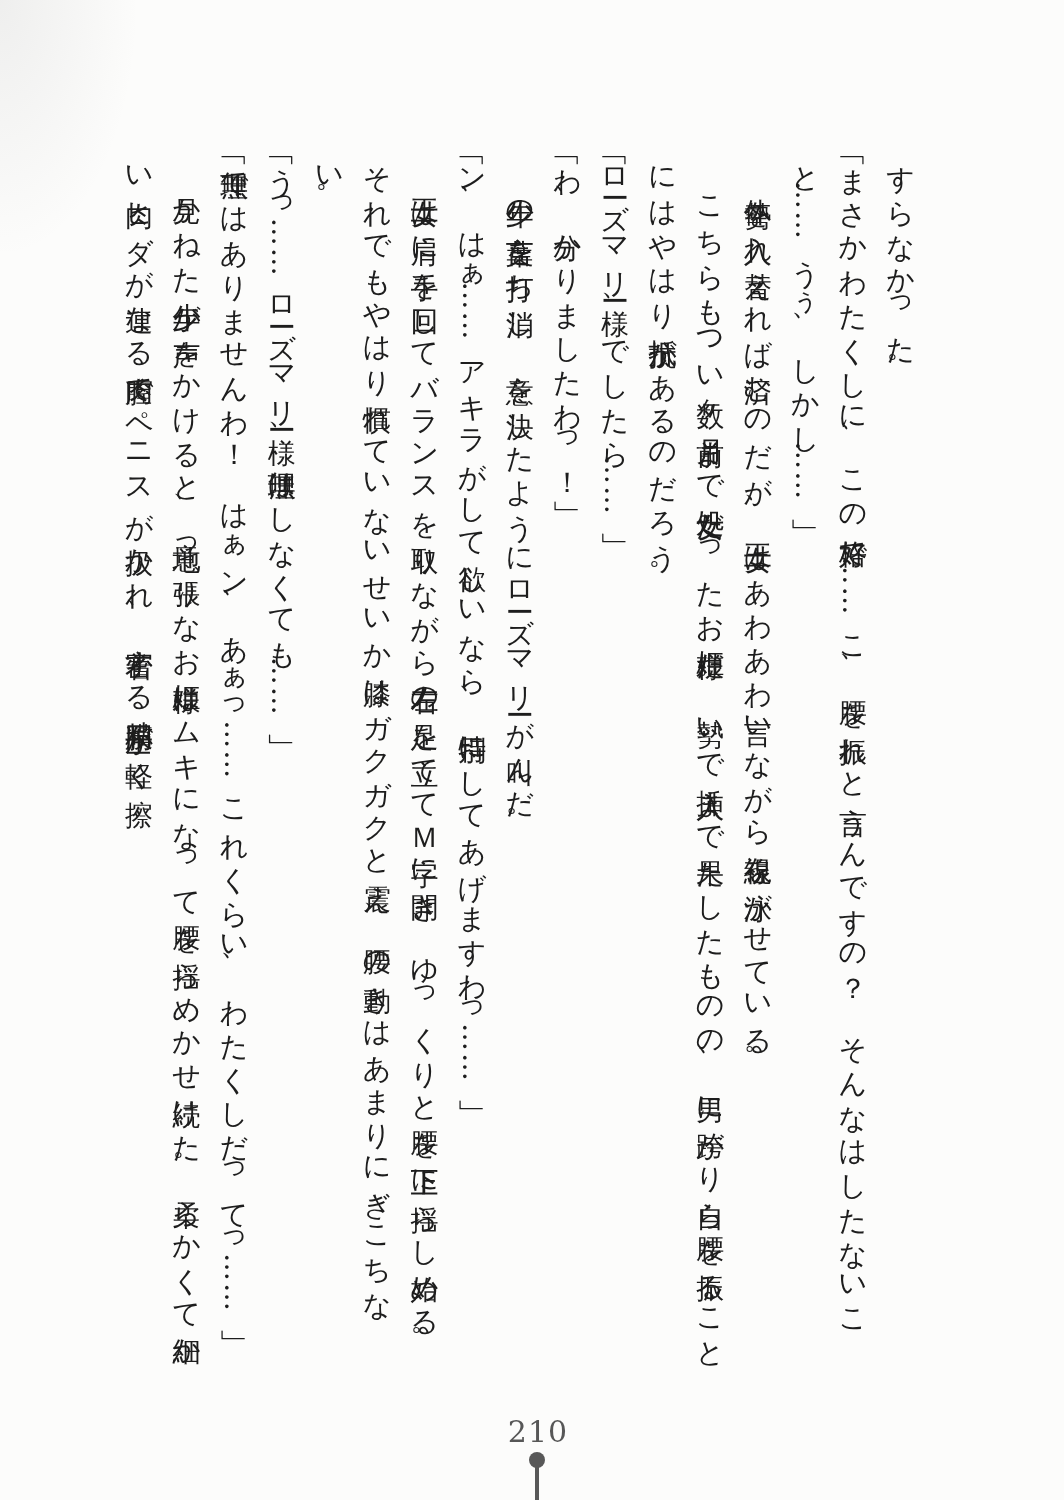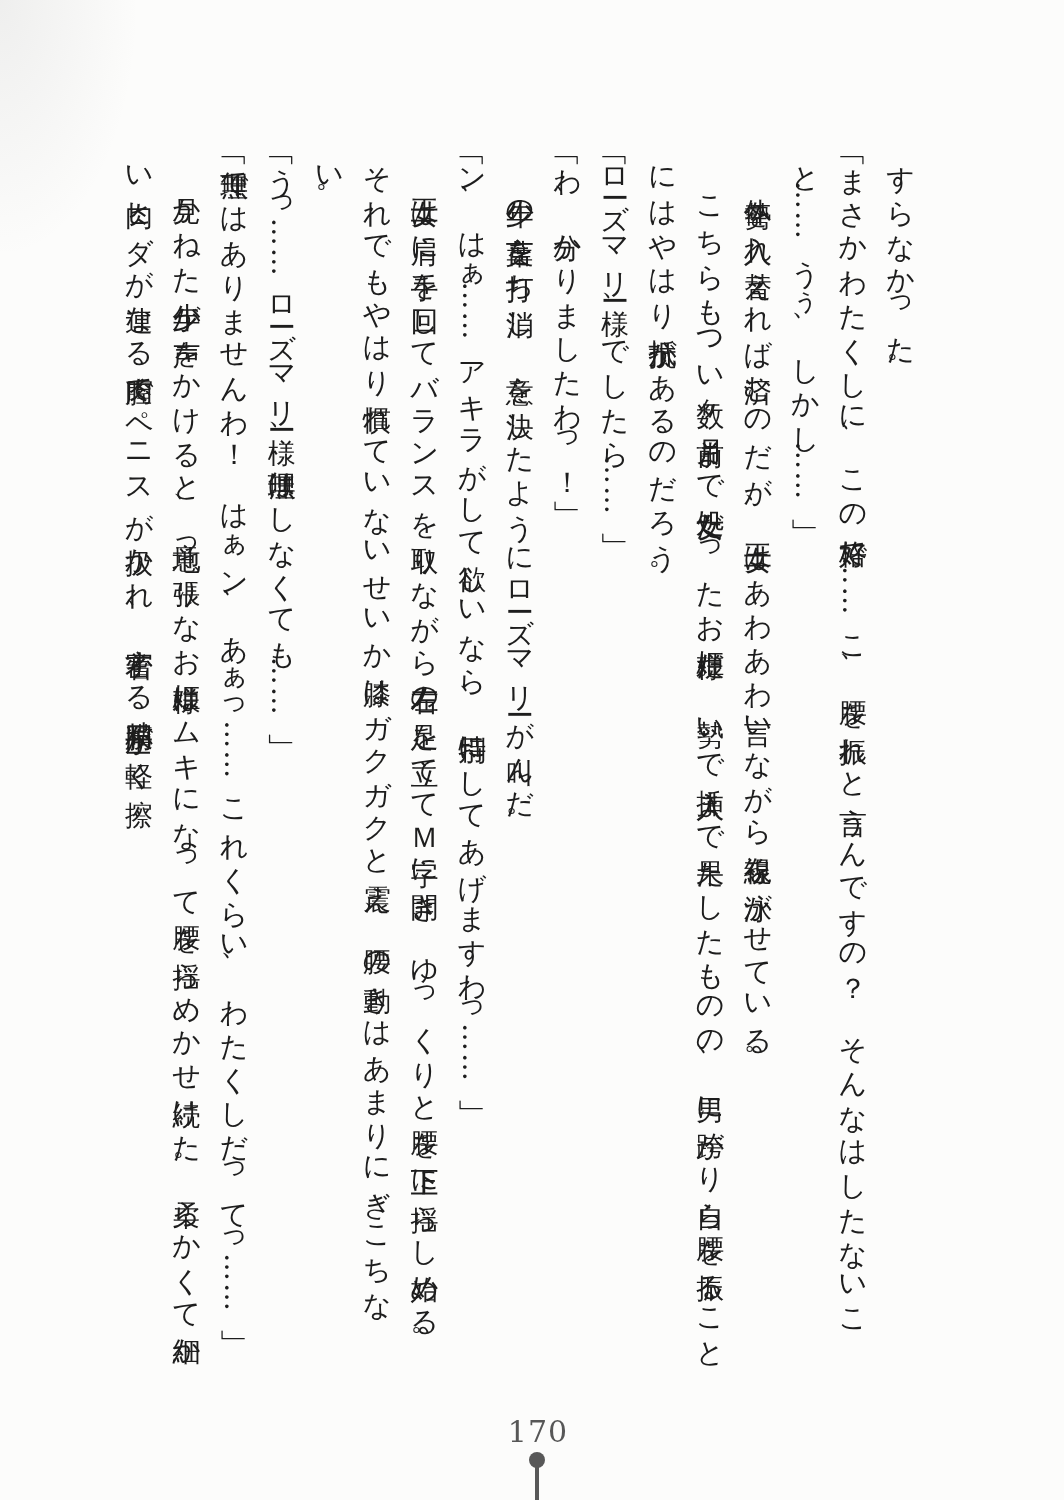--- a/index.html
+++ b/index.html
@@ -79,18 +79,18 @@
     <p>「ローズマリー様、でしたら……」</p>
     <p>「わ、分かりましたわっ！」</p>
     <p class="indent">少年の言葉を打ち消し、意を決したようにローズマリーが叫んだ。</p>
     <p>「ン、はぁ……アキラがして欲しいなら、特別にしてあげますわっ……」</p>
     <p class="indent">王女は肩に手を回してバランスを取りながら左右の足を立ててＭ字に開き、ゆっくりと腰を上下に揺らし始める。それでもやはり慣れていないせいか膝はガクガクと震え、腰の動きはあまりにぎこちない。</p>
     <p>「うっ……ローズマリー様、無理はしなくても……」</p>
     <p>「無理ではありませんわ！　はぁン、あぁっ……これくらい、わたくしだってっ……」</p>
     <p class="indent">見かねた少年が声をかけると、意地っ張りなお姫様はムキになって腰を揺らめかせ続けた。柔らかくて細かい肉ヒダが連なる膣肉でペニスが扱かれ、密着する粘膜同士が軽く擦</p>
   </div>
 
-  <div class="page-number">170</div>
+  <div class="page-number">210</div>
 
   <div class="ornament-circle"></div>
   <div class="ornament-stem"></div>
 
 </div>
 
 </body></html>

